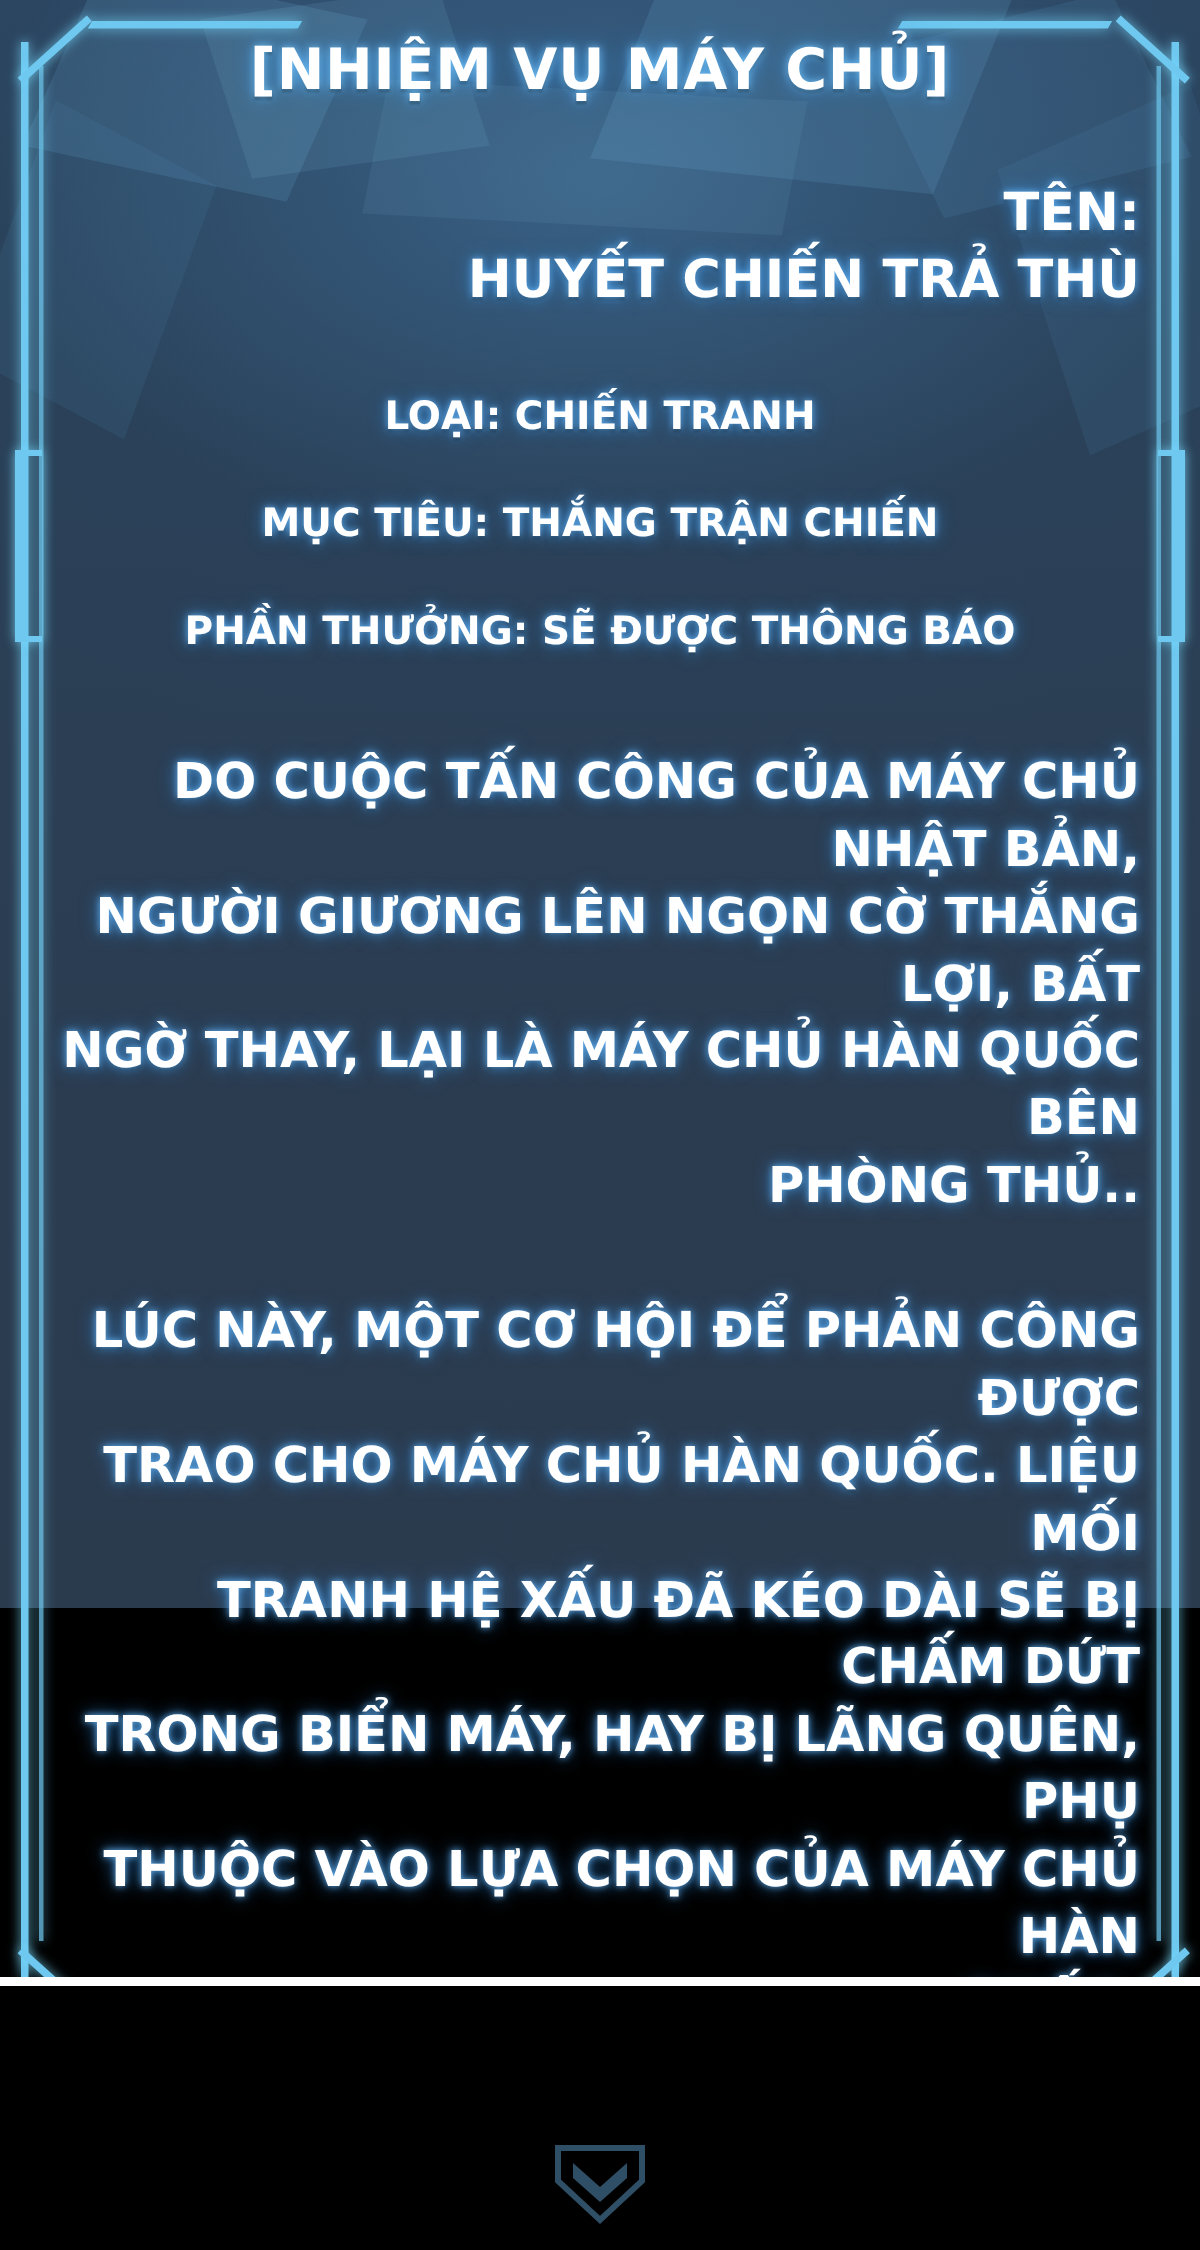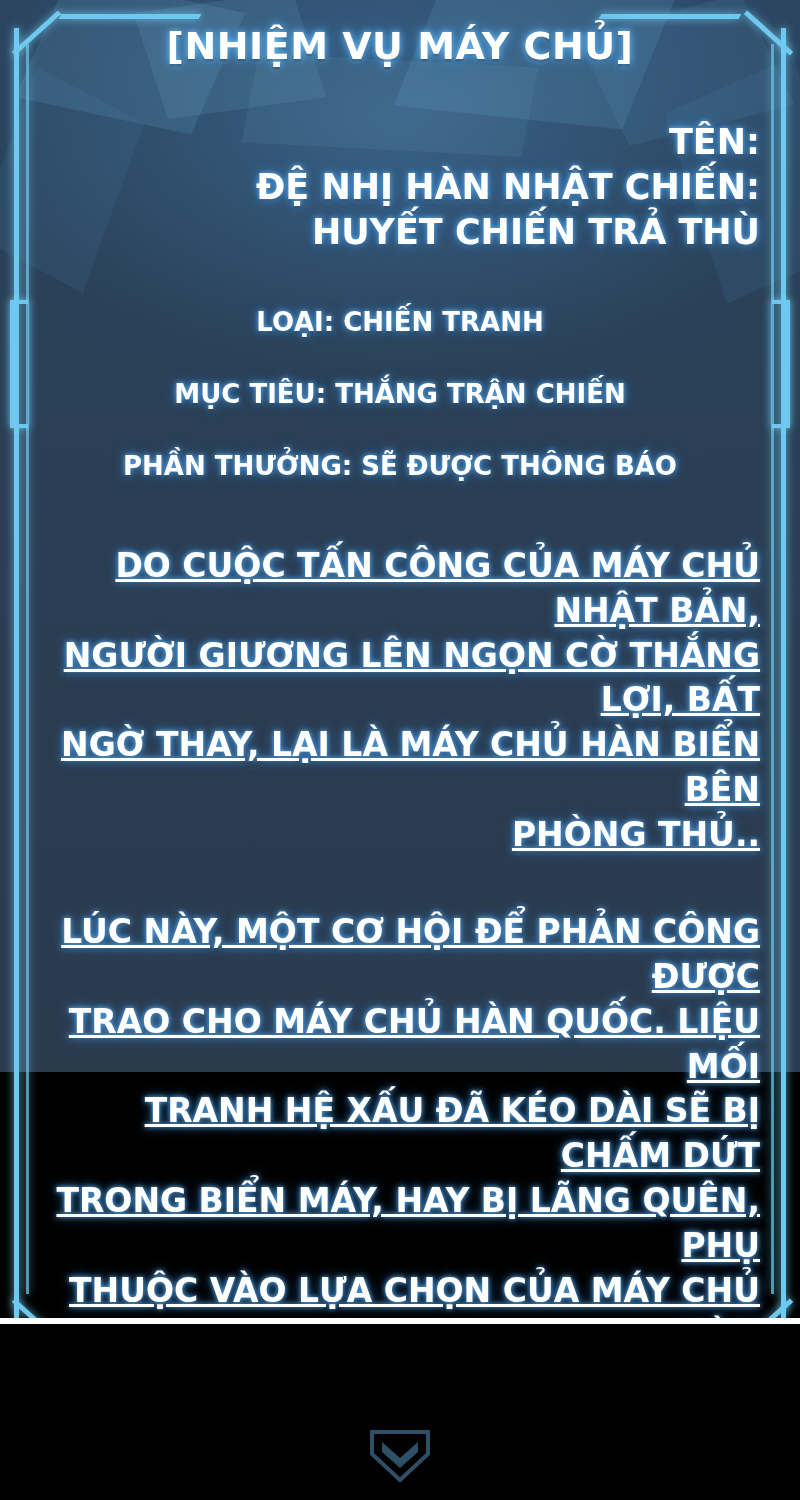--- a/index.html
+++ b/index.html
@@ -145,21 +145,21 @@
       0 2px 2px rgba(0,0,0,0.55);
   }
   .block { margin: 0 0 8px 0; }
   .gap-sm { height: 30px; }
   .gap-md { height: 44px; }
   .gap-lg { height: 52px; }
   .line { display: block; text-align: right; }
 
   .name-block .line { font-size: 35px; line-height: 1.28; }
   .meta-line { font-size: 26px; line-height: 1.3; }
-  .para .line { font-size: 33px; line-height: 1.36; text-decoration: underline; }
+  .para .line { font-size: 33px; line-height: 1.36; }
 
   
   #scroll-emblem {
     position: absolute;
     left: 364px;
     top: 1428px;
     width: 72px;
     height: 56px;
   }
   #scroll-emblem svg { display: block; }
@@ -189,42 +189,41 @@
   <div class="frame-corner corner-br"></div>
   <div class="notch"></div>
   <div class="notch notch-r"></div>
 
   <div id="title">[NHIỆM VỤ MÁY CHỦ]</div>
 
   <div id="quest-body">
 
     <div class="block name-block">
       <span class="line">TÊN:</span>
-      <span class="line">ĐỆ NHỊ HÀN NHẬT CHIẾN:</span>
       <span class="line">HUYẾT CHIẾN TRẢ THÙ</span>
     </div>
 
     <div class="gap-md"></div>
 
     <div class="block meta-line">LOẠI: CHIẾN TRANH</div>
 
     <div class="gap-sm"></div>
 
     <div class="block meta-line">MỤC TIÊU: THẮNG TRẬN CHIẾN</div>
 
     <div class="gap-sm"></div>
 
     <div class="block meta-line">PHẦN THƯỞNG: SẼ ĐƯỢC THÔNG BÁO</div>
 
     <div class="gap-lg"></div>
 
     <div class="block para">
       <span class="line">DO CUỘC TẤN CÔNG CỦA MÁY CHỦ NHẬT BẢN,</span>
       <span class="line">NGƯỜI GIƯƠNG LÊN NGỌN CỜ THẮNG LỢI, BẤT</span>
-      <span class="line">NGỜ THAY, LẠI LÀ MÁY CHỦ HÀN BIỂN BÊN</span>
+      <span class="line">NGỜ THAY, LẠI LÀ MÁY CHỦ HÀN QUỐC BÊN</span>
       <span class="line">PHÒNG THỦ..</span>
     </div>
 
     <div class="gap-md"></div>
 
     <div class="block para">
       <span class="line">LÚC NÀY, MỘT CƠ HỘI ĐỂ PHẢN CÔNG ĐƯỢC</span>
       <span class="line">TRAO CHO MÁY CHỦ HÀN QUỐC. LIỆU MỐI</span>
       <span class="line">TRANH HỆ XẤU ĐÃ KÉO DÀI SẼ BỊ CHẤM DỨT</span>
       <span class="line">TRONG BIỂN MÁY, HAY BỊ LÃNG QUÊN, PHỤ</span>

